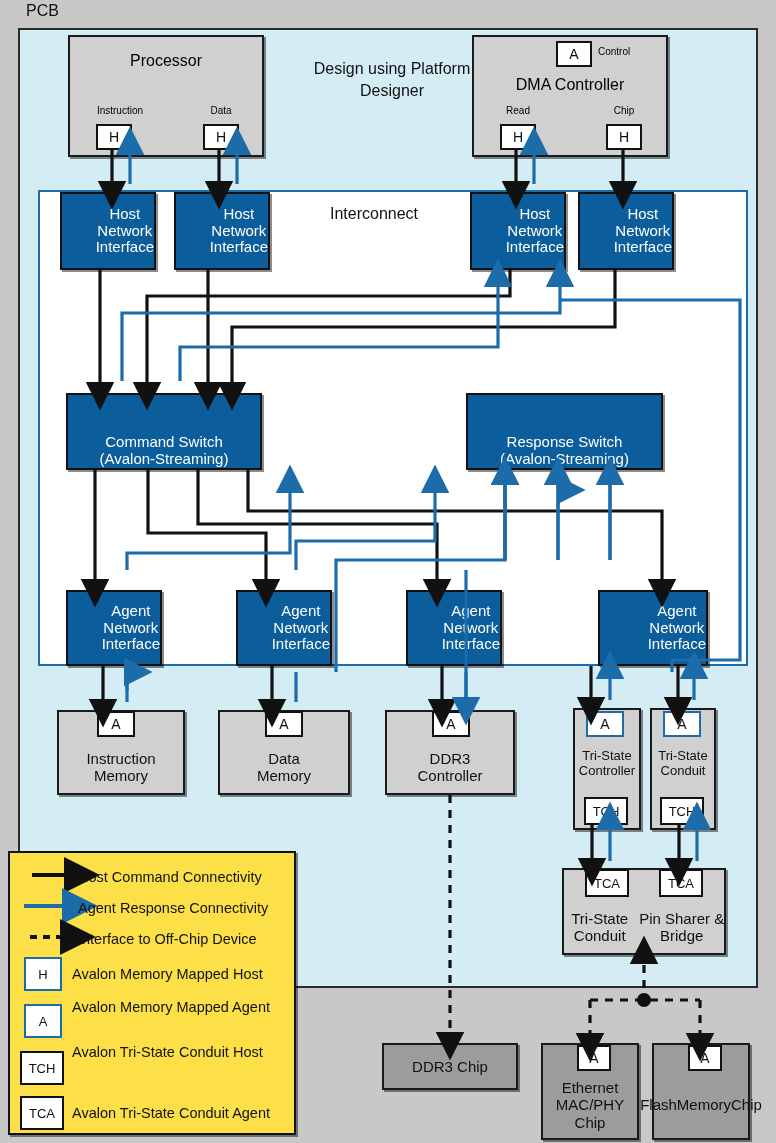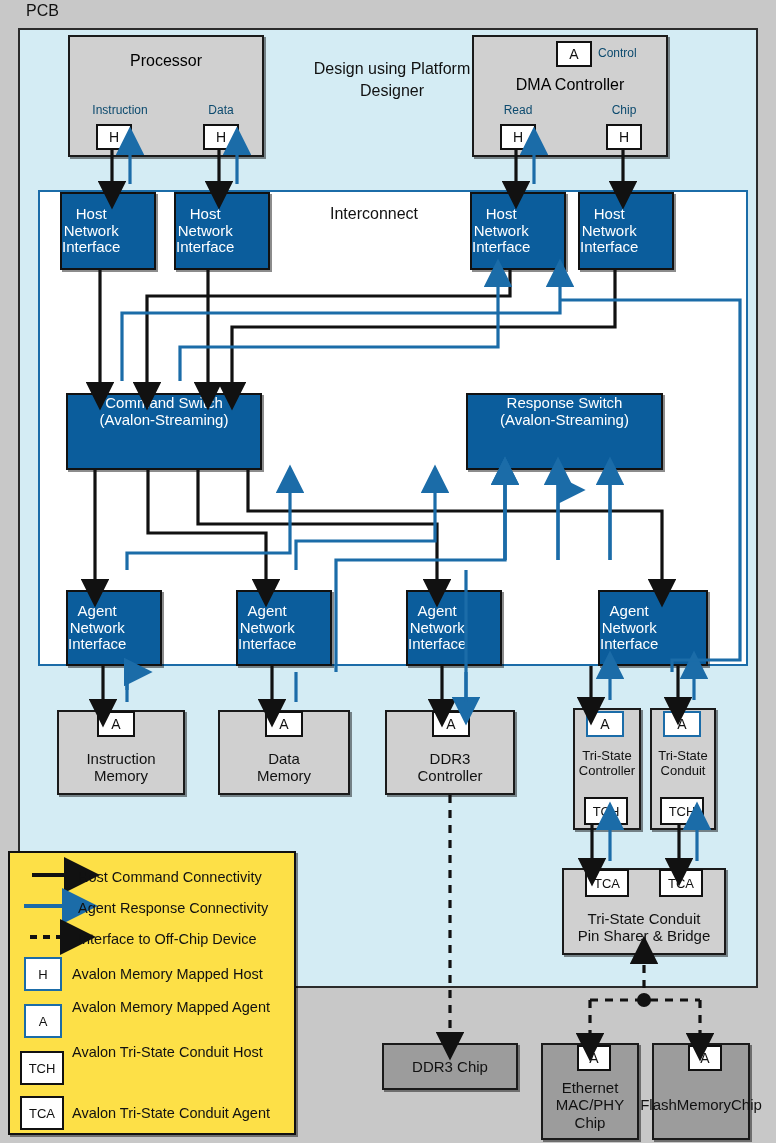--- a/index.html
+++ b/index.html
@@ -7,28 +7,28 @@
   #root{position:relative;width:776px;height:1143px;background:#c8c8c8;overflow:hidden;}
   .abs{position:absolute;box-sizing:border-box;}
   
   .pcb-label{left:26px;top:2px;font-size:16px;color:#111;}
   .fpga{left:18px;top:28px;width:740px;height:960px;background:#d4ecf4;border:2px solid #2b2b2b;}
   .interconnect{left:38px;top:190px;width:710px;height:476px;background:#ffffff;border:2px solid #1b6ca8;}
   .interconnect-label{left:330px;top:205px;font-size:16px;color:#111;}
   .design-label{left:302px;top:58px;width:180px;text-align:center;font-size:16px;color:#111;line-height:1.35;}
   
   .gbox{background:#d0d0d0;border:2px solid #1a1a1a;box-shadow:2px 2px 0 rgba(0,0,0,.45);}
-  .bbox{background:#0b5d9c;border:2px solid #111;color:#fff;display:flex;align-items:center;justify-content:flex-start;
+  .bbox{background:#0b5d9c;border:2px solid #111;color:#fff;display:flex;align-items:center;justify-content:flex-end;
         text-align:center;font-size:15px;line-height:1.12;box-shadow:2px 2px 0 rgba(0,0,0,.45);}
   .chipbox{background:#9c9c9c;border:2px solid #1a1a1a;box-shadow:2px 2px 0 rgba(0,0,0,.45);}
   .port{background:#fff;border:2px solid #111;display:flex;align-items:center;justify-content:center;font-size:14px;color:#111;}
   .port-blue{border-color:#1b6ca8;}
   .ctr{display:flex;align-items:center;justify-content:center;text-align:center;}
   .txt{font-size:15px;color:#111;line-height:1.15;}
-  .lbl{font-size:12px;color:#0c4a6e;}
+  .lbl{font-size:10px;color:#000000;}
   
   .legend{left:8px;top:851px;width:288px;height:284px;background:#fde047;border:2px solid #111;box-shadow:2px 2px 0 rgba(0,0,0,.45);}
   .leg-row{position:absolute;left:0;width:100%;height:36px;display:flex;align-items:center;}
   .leg-text{font-size:14.5px;color:#111;}
   .leg-key{width:38px;height:30px;background:#fff;display:flex;align-items:center;justify-content:center;font-size:13px;color:#111;}
   svg{position:absolute;left:0;top:0;overflow:visible;}
 </style>
 </head>
 <body>
 
@@ -127,21 +127,21 @@
   <div class="abs port port-blue" style="left:663px;top:711px;width:38px;height:26px;">A</div>
   <div class="abs ctr" style="left:648px;top:742px;width:70px;height:44px;flex-direction:column;">
     <span class="txt" style="font-size:13px;">Tri-State</span>
     <span class="txt" style="font-size:13px;">Conduit</span>
   </div>
   <div class="abs port" style="left:660px;top:797px;width:44px;height:28px;font-size:13px;">TCH</div>
 
   <div class="abs gbox" style="left:562px;top:868px;width:164px;height:87px;"></div>
   <div class="abs port" style="left:585px;top:869px;width:44px;height:28px;font-size:13px;">TCA</div>
   <div class="abs port" style="left:659px;top:869px;width:44px;height:28px;font-size:13px;">TCA</div>
-  <div class="abs ctr" style="left:562px;top:903px;width:164px;height:48px;flex-direction:column;">
+  <div class="abs ctr" style="left:562px;top:903px;width:164px;height:48px;flex-direction:row;">
     <span class="txt">Tri-State Conduit</span>
     <span class="txt">Pin Sharer &amp; Bridge</span>
   </div>
 
   <div class="abs chipbox" style="left:382px;top:1043px;width:136px;height:47px;"></div>
   <div class="abs ctr" style="left:382px;top:1043px;width:136px;height:47px;">
     <span class="txt">DDR3 Chip</span>
   </div>
 
   <div class="abs chipbox" style="left:541px;top:1043px;width:98px;height:97px;"></div>

